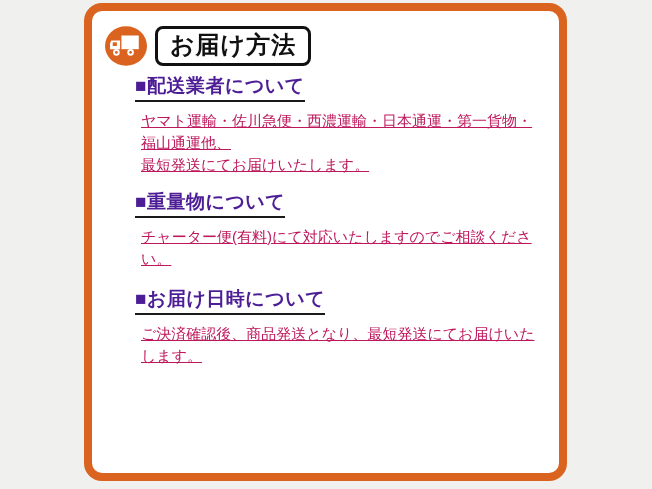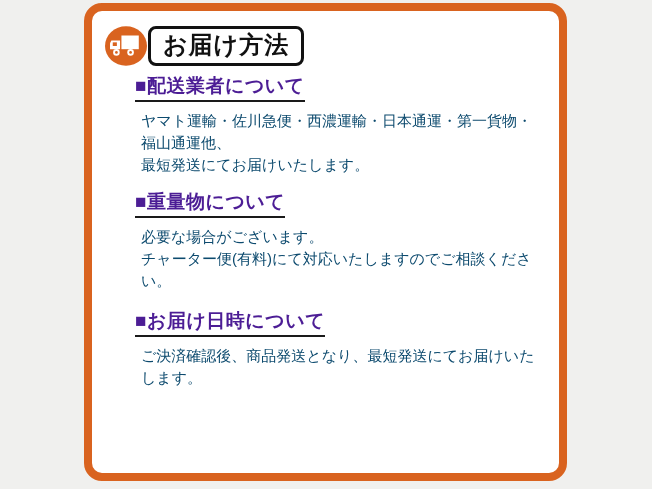--- a/index.html
+++ b/index.html
@@ -14,21 +14,21 @@
   .panel {
     position:absolute;
     left:84px; top:3px;
     width:483px; height:478px;
     background:#ffffff;
     border:8px solid #d9631f;
     border-radius:18px;
   }
   .panel-content { padding:14px 18px 0 12px; }
 
-  .title-row { display:flex; align-items:center; gap:0; }
+  .title-row { display:flex; align-items:center; gap:7px; }
   .truck-badge { width:44px; height:42px; flex:0 0 auto; }
   .title-box {
     display:inline-block;
     border:3px solid #111;
     border-radius:8px;
     padding:2px 12px 4px 12px;
     font-size:24px;
     font-weight:600;
     color:#111;
     letter-spacing:1px;
@@ -47,21 +47,22 @@
     color:#4c1d95;
     letter-spacing:0.5px;
     padding-bottom:1px;
     border-bottom:2px solid #1a1a1a;
   }
   .section-body {
     margin-top:8px;
     margin-left:6px;
     font-size:15px;
     line-height:22px;
-    color:#0c4a6e;
+    color:#be185d;
+    text-decoration:underline;
   }
 </style>
 </head>
 <body>
 
 <div class="stage">
   <div class="panel">
     <div class="panel-content">
 
       <div class="title-row">
@@ -84,21 +85,20 @@
         <div class="section-heading">■配送業者について</div>
         <div class="section-body">
           <div>ヤマト運輸・佐川急便・西濃運輸・日本通運・第一貨物・福山通運他、</div>
           <div>最短発送にてお届けいたします。</div>
         </div>
       </div>
 
       <div class="section section-2">
         <div class="section-heading">■重量物について</div>
         <div class="section-body">
-          <div>必要な場合がございます。</div>
           <div>チャーター便(有料)にて対応いたしますのでご相談ください。</div>
         </div>
       </div>
 
       <div class="section section-3">
         <div class="section-heading">■お届け日時について</div>
         <div class="section-body">
           <div>ご決済確認後、商品発送となり、最短発送にてお届けいたします。</div>
 
         </div>

